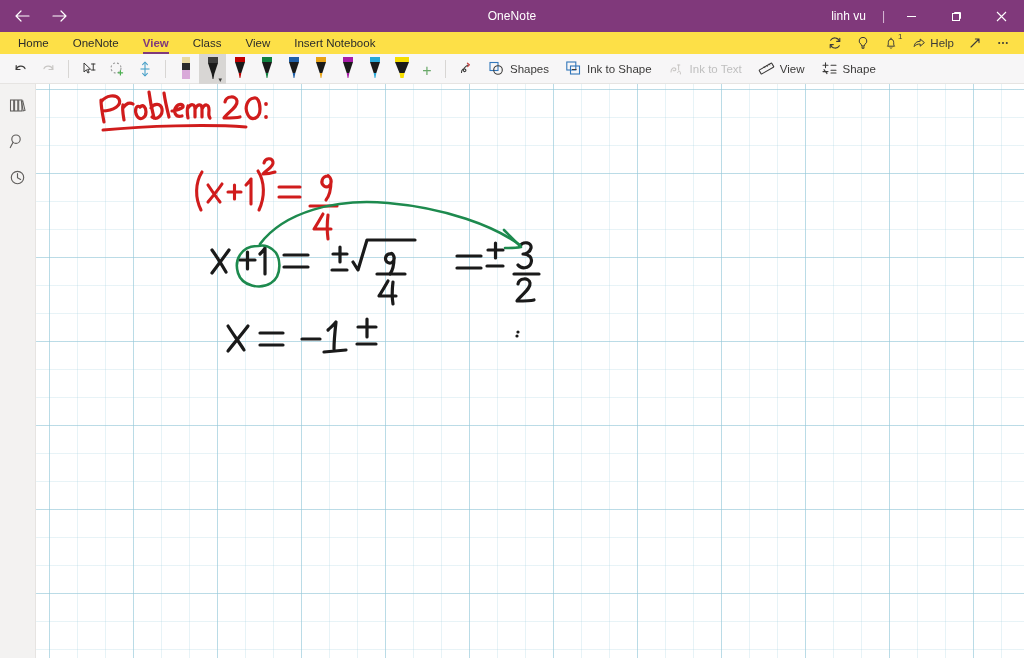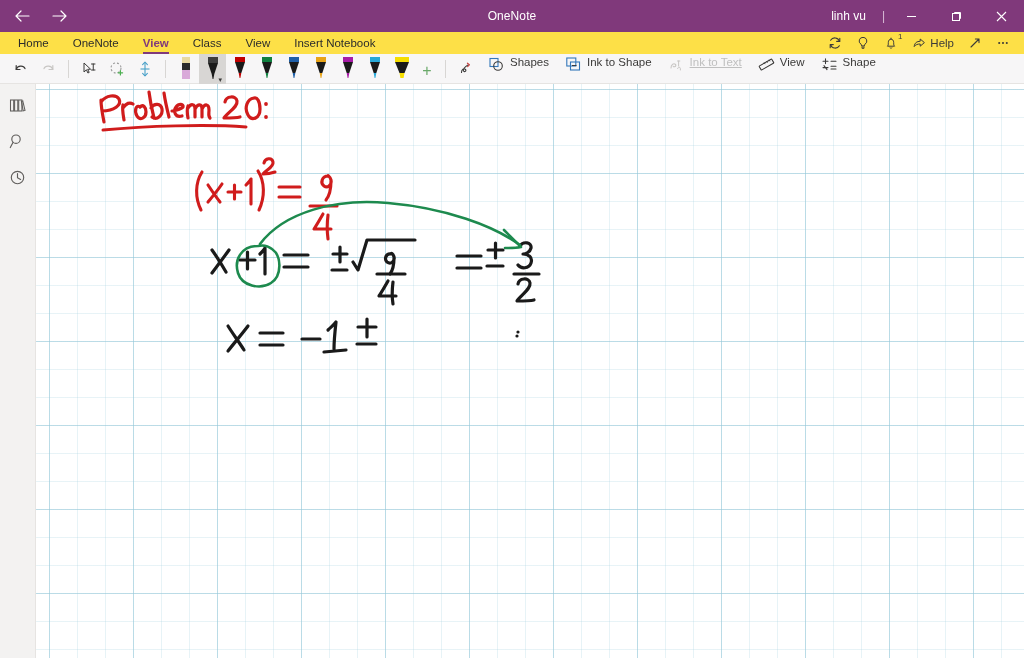--- a/index.html
+++ b/index.html
@@ -91,24 +91,24 @@
   .pen-chev {
     position:absolute; bottom:1px; right:4px; font-size:7px; color:#3b3a39;
     line-height:1;
   }
   .pen-add {
     width:24px; height:26px; display:flex; align-items:center; justify-content:center;
     color:#6aa96a; font-size:16px; line-height:1;
   }
 
   .rb-item {
-    display:flex; align-items:flex-start; gap:5px; height:26px; padding:0 8px;
+    display:flex; align-items:center; gap:5px; height:26px; padding:0 8px;
     font-size:11.5px; color:#3b3a39; white-space:nowrap;
   }
-  .rb-item.disabled { color:#bfbfbf;text-decoration:underline; }
+  .rb-item.disabled { color:#bfbfbf; }
   .rb-item svg { display:block; flex:none; }
 
   
   .rail {
     position:absolute; left:0; top:84px; width:36px; height:574px;
     background:#f3f2f1; border-right:1px solid #e6e4e2;
     display:flex; flex-direction:column; align-items:center; padding-top:8px; gap:10px;
   }
   .rail-btn {
     width:30px; height:26px; display:flex; align-items:center; justify-content:center;

